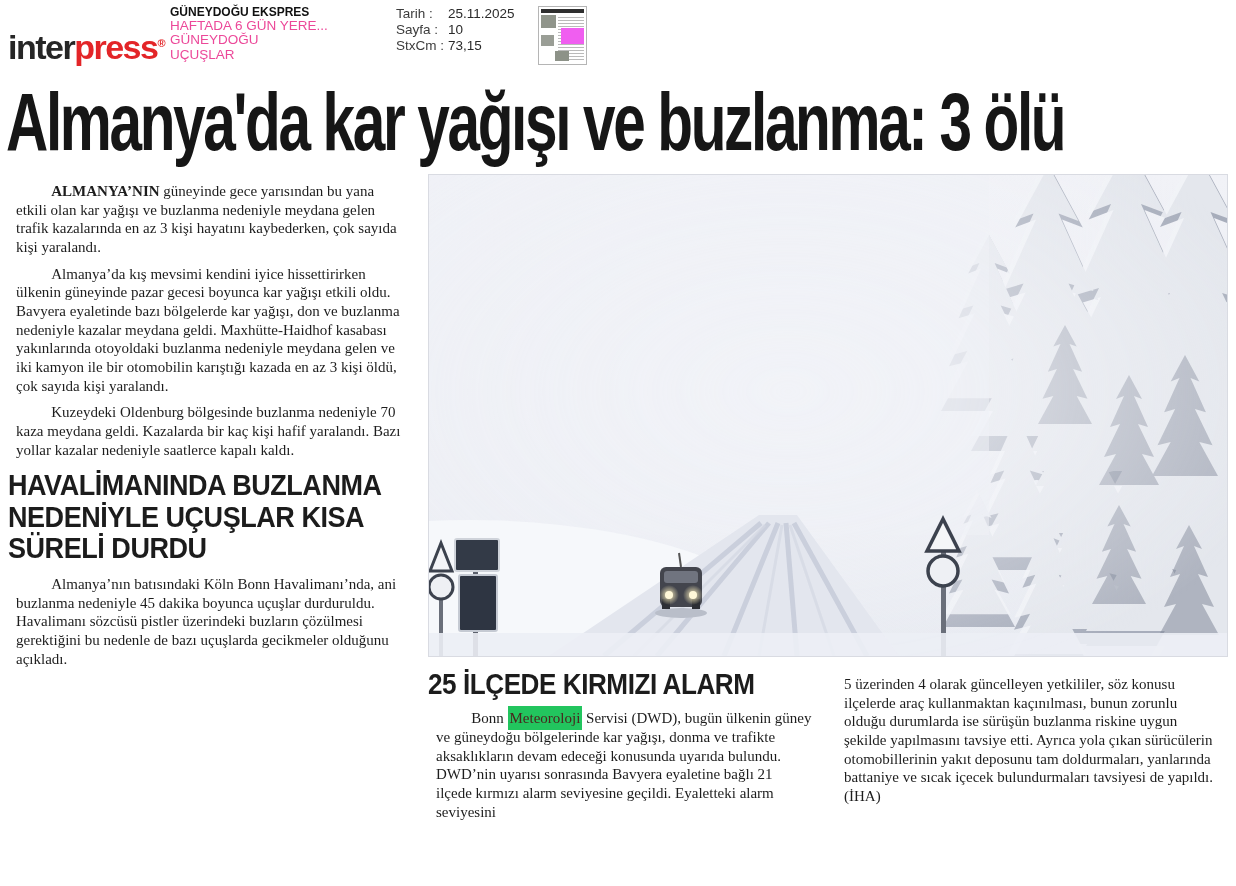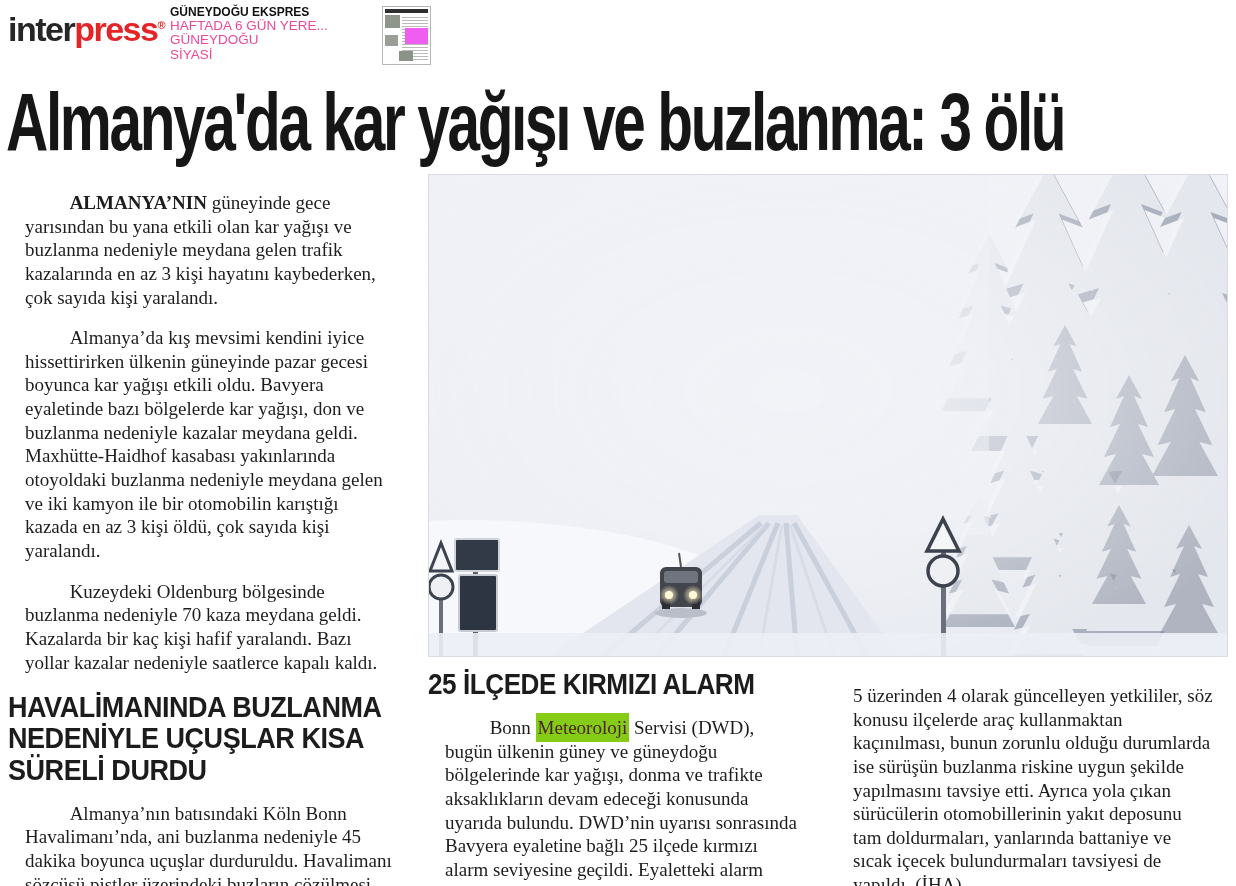--- a/index.html
+++ b/index.html
@@ -5,21 +5,21 @@
   html, body { margin:0; padding:0; background:#ffffff; }
   body {
     width:1236px; height:886px; overflow:hidden; position:relative;
     font-family:"Liberation Serif", serif; color:#1d1d1d;
     -webkit-font-smoothing:antialiased;
   }
 
   
   .clip-header { display:flex; align-items:flex-start; padding:6px 0 0 8px; height:62px; }
   .logo { font-family:"Liberation Sans", sans-serif; font-weight:bold; font-size:34px;
-          letter-spacing:-1.5px; line-height:1; margin-top:6px; width:152px; white-space:nowrap; }
+          letter-spacing:-1.5px; line-height:1; margin-top:24px; width:152px; white-space:nowrap; }
   .logo .l1 { color:#262626; }
   .logo .l2 { color:#e32528; }
   .logo sup { font-size:11px; color:#e32528; letter-spacing:0; }
   .pub { font-family:"Liberation Sans", sans-serif; margin-left:10px; width:208px; }
   .pub .pname { font-size:12px; font-weight:bold; color:#111; line-height:1.05; }
   .pub .pline { font-size:13.5px; color:#ec4899; line-height:1.1; }
   .meta { font-family:"Liberation Sans", sans-serif; font-size:13.5px; color:#3c3c3c; margin-left:18px; width:138px; }
   .meta-row { display:flex; line-height:1.18; }
   .meta-row .ml { width:52px; }
   .meta-row .mv { color:#2a2a2a; }
@@ -38,30 +38,30 @@
     font-size:75px; letter-spacing:-3px; line-height:1.0; white-space:nowrap;
     transform:scaleX(0.78) scaleY(1.08); transform-origin:left top;
     margin:14px 0 0 6px; height:86px;
   }
 
   
   .content { display:flex; padding:0 8px 0 8px; margin-top:6px; }
   .col-left { width:404px; flex:none; }
   .right-zone { margin-left:16px; width:800px; flex:none; }
 
-  .body-p { font-size:19px; line-height:1.245; text-indent:2.35em; margin:17px; color:#1d1d1d; }
+  .body-p { font-size:15px; line-height:1.245; text-indent:2.35em; margin:8px; color:#1d1d1d; }
   .lead-caps { font-weight:bold; }
   .subhead {
     font-family:"Liberation Sans", sans-serif; font-weight:bold; color:#1c1c1c;
     font-size:30px; letter-spacing:-0.5px; line-height:1.04; white-space:nowrap;
     transform:scaleX(0.9); transform-origin:left top; margin:10px 0 12px 0;
   }
   .subhead div { display:block; }
 
-  .hl { background:#84cc16; color:#4a241d; padding:4px 2px; }
+  .hl { background:#22c55e; color:#4a241d; padding:4px 2px; }
 
   
   .photo-wrap { width:800px; height:483px; position:relative; overflow:hidden;
                 border:1px solid #d9dbe2; box-sizing:border-box; }
   .photo-wrap svg { display:block; }
 
   
   .lower-cols { display:flex; margin-top:10px; }
   .mid-col { width:392px; flex:none; }
   .right-col { width:394px; flex:none; margin-left:16px; }
@@ -69,21 +69,35 @@
 </style>
 </head>
 <body>
 
 <div class="clip-header">
   <div class="logo"><span class="l1">inter</span><span class="l2">press</span><sup>®</sup></div>
   <div class="pub">
     <div class="pname">GÜNEYDOĞU EKSPRES</div>
     <div class="pline">HAFTADA 6 GÜN YERE...</div>
     <div class="pline">GÜNEYDOĞU</div>
-    <div class="pline">SİYASİ</div>
+    <div class="pline">UÇUŞLAR</div>
+  </div>
+  <div class="meta">
+    <div class="meta-row">
+      <span class="ml">Tarih :</span>
+      <span class="mv">25.11.2025</span>
+    </div>
+    <div class="meta-row">
+      <span class="ml">Sayfa :</span>
+      <span class="mv">10</span>
+    </div>
+    <div class="meta-row">
+      <span class="ml">StxCm :</span>
+      <span class="mv">73,15</span>
+    </div>
   </div>
   <div class="thumb">
     <div class="t-head"></div>
     <div class="t-lines"></div>
     <div class="t-photo"></div>
     <div class="t-photo2"></div>
     <div class="t-photo3"></div>
     <div class="t-mag"></div>
   </div>
 </div>
@@ -219,21 +233,21 @@
         </g>
 
         <rect x="0" y="458" width="798" height="23" fill="#eceef5" opacity="0.9"></rect>
       </svg>
     </div>
 
     <div class="lower-cols">
 
       <div class="mid-col">
         <div class="subhead">25 İLÇEDE KIRMIZI ALARM</div>
-        <p class="body-p"><span>Bonn </span><span class="hl">Meteoroloji</span><span> Servisi (DWD), bugün ülkenin güney ve güneydoğu bölgelerinde kar yağışı, donma ve trafikte aksaklıkların devam edeceği konusunda uyarıda bulundu. DWD’nin uyarısı sonrasında Bavyera eyaletine bağlı 25 ilçede kırmızı alarm seviyesine geçildi. Eyaletteki alarm seviyesini</span></p>
+        <p class="body-p"><span>Bonn </span><span class="hl">Meteoroloji</span><span> Servisi (DWD), bugün ülkenin güney ve güneydoğu bölgelerinde kar yağışı, donma ve trafikte aksaklıkların devam edeceği konusunda uyarıda bulundu. DWD’nin uyarısı sonrasında Bavyera eyaletine bağlı 21 ilçede kırmızı alarm seviyesine geçildi. Eyaletteki alarm seviyesini</span></p>
       </div>
 
       <div class="right-col">
         <p class="body-p" style="text-indent:0;">5 üzerinden 4 olarak güncelleyen yetkililer, söz konusu ilçelerde araç kullanmaktan kaçınılması, bunun zorunlu olduğu durumlarda ise sürüşün buzlanma riskine uygun şekilde yapılmasını tavsiye etti. Ayrıca yola çıkan sürücülerin otomobillerinin yakıt deposunu tam doldurmaları, yanlarında battaniye ve sıcak içecek bulundurmaları tavsiyesi de yapıldı. (İHA)</p>
       </div>
     </div>
 
   </div>
 </div>
 

